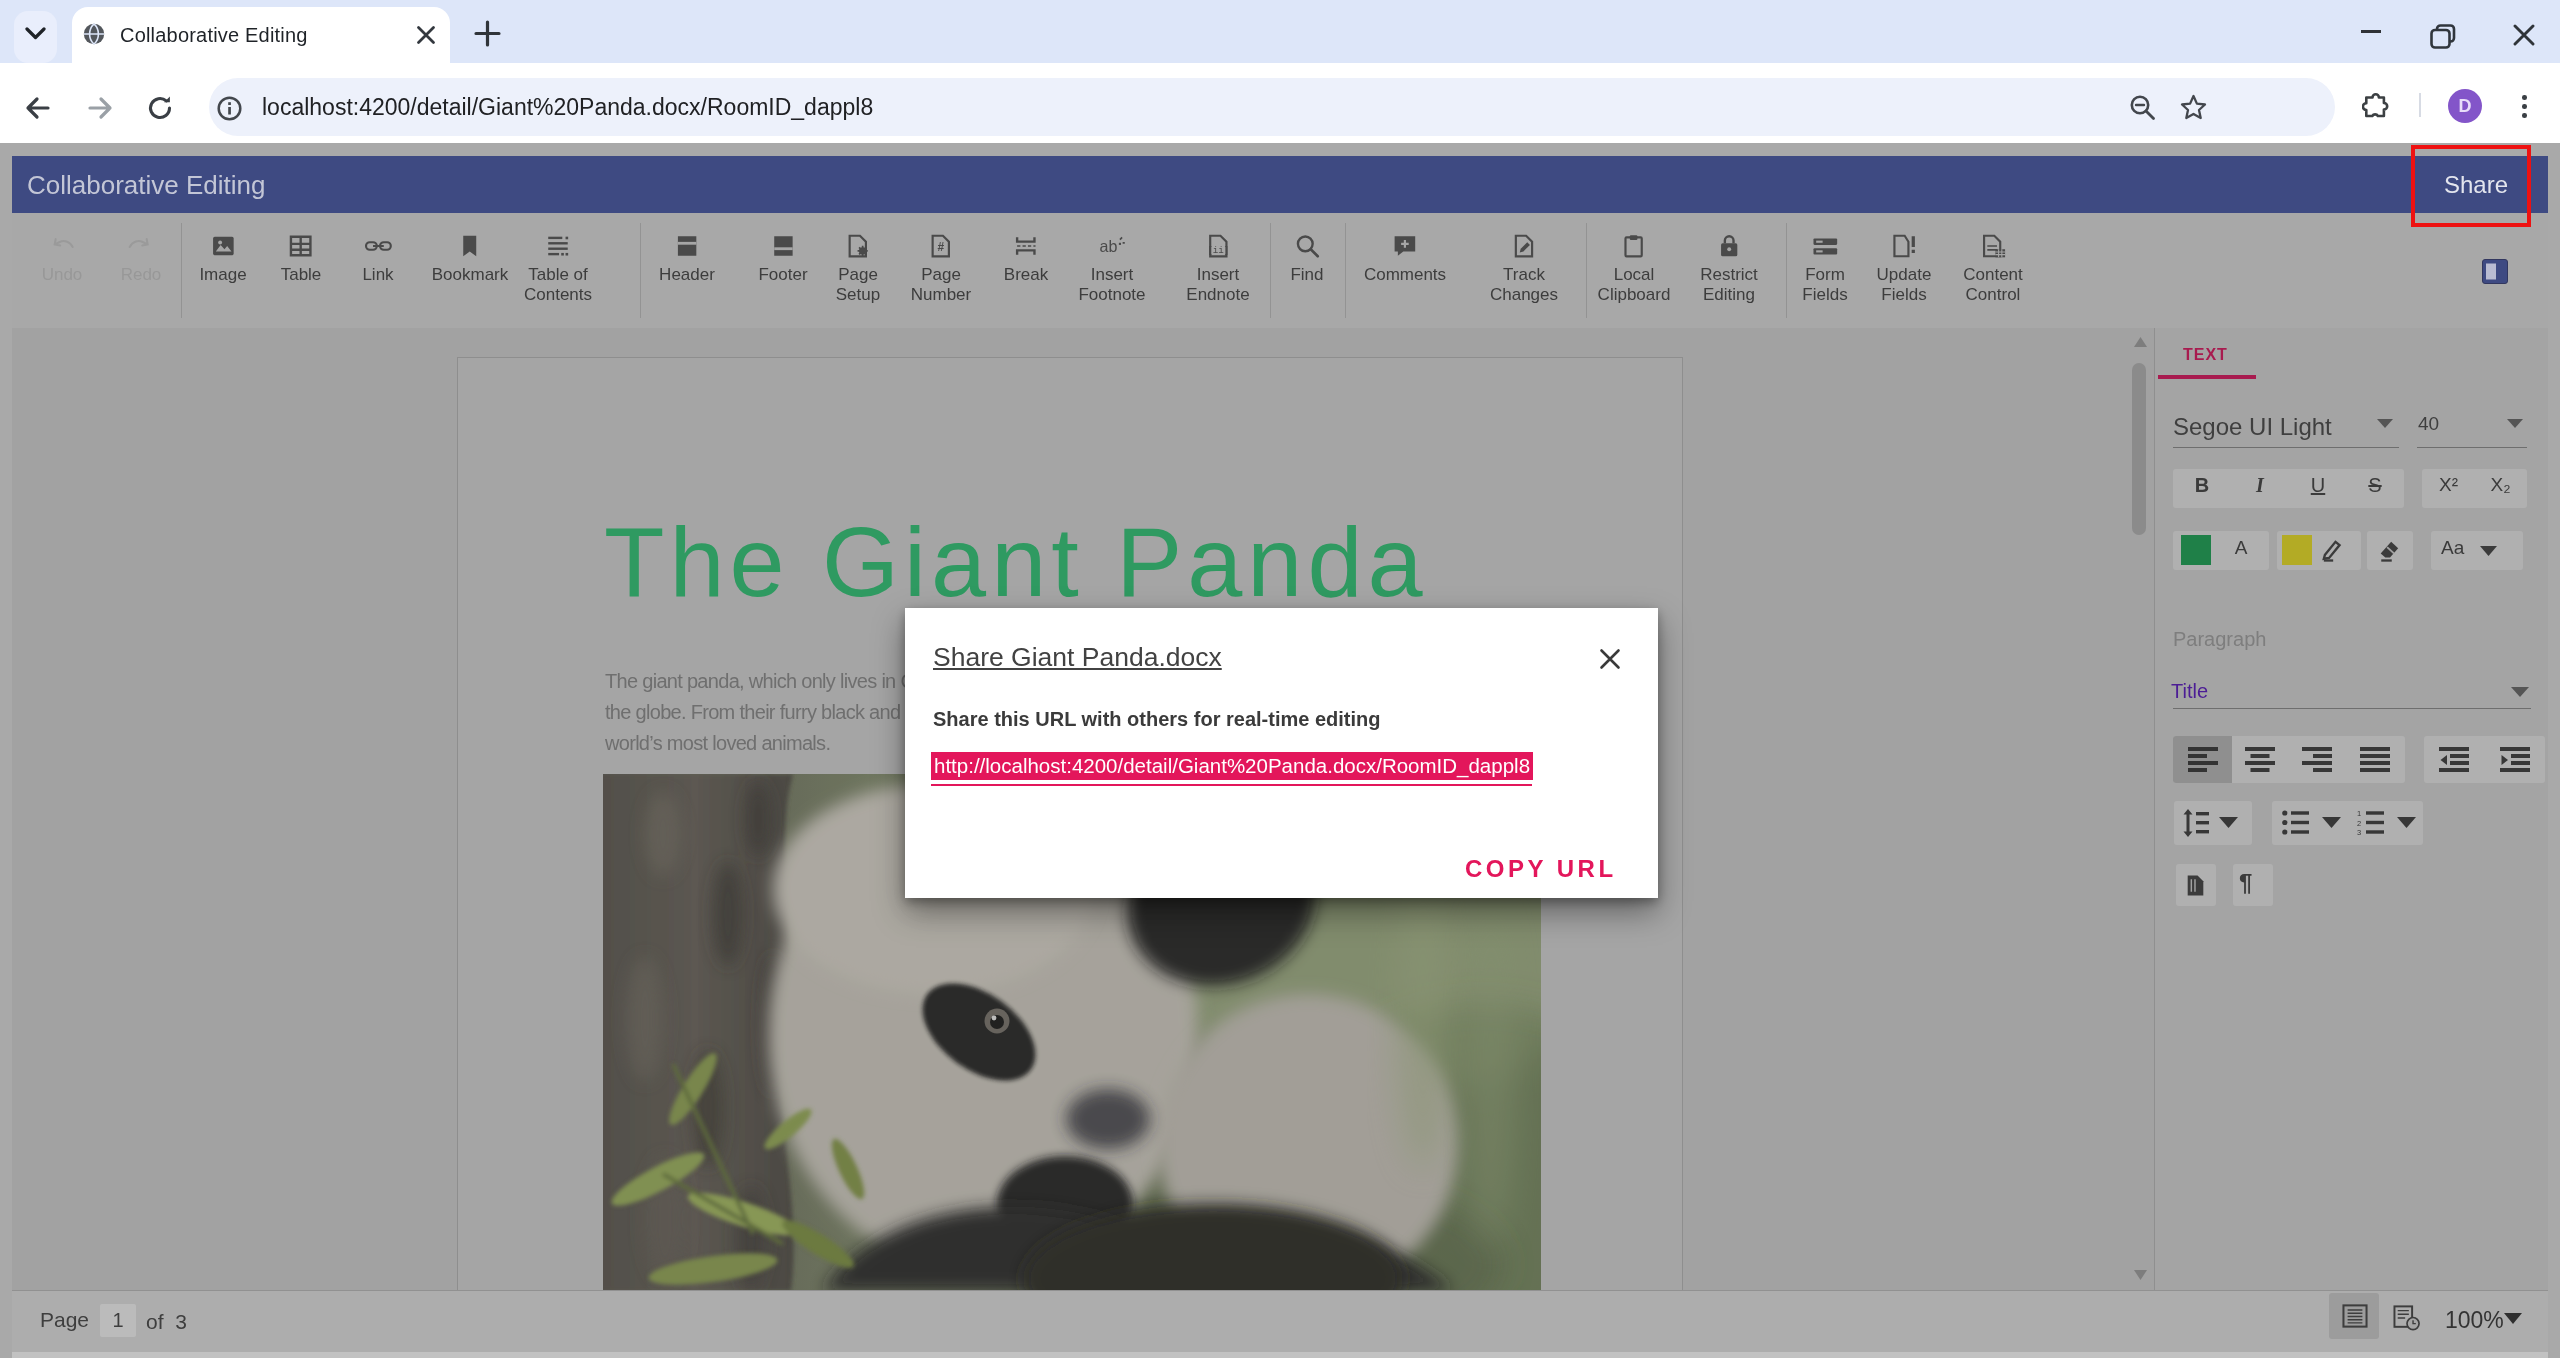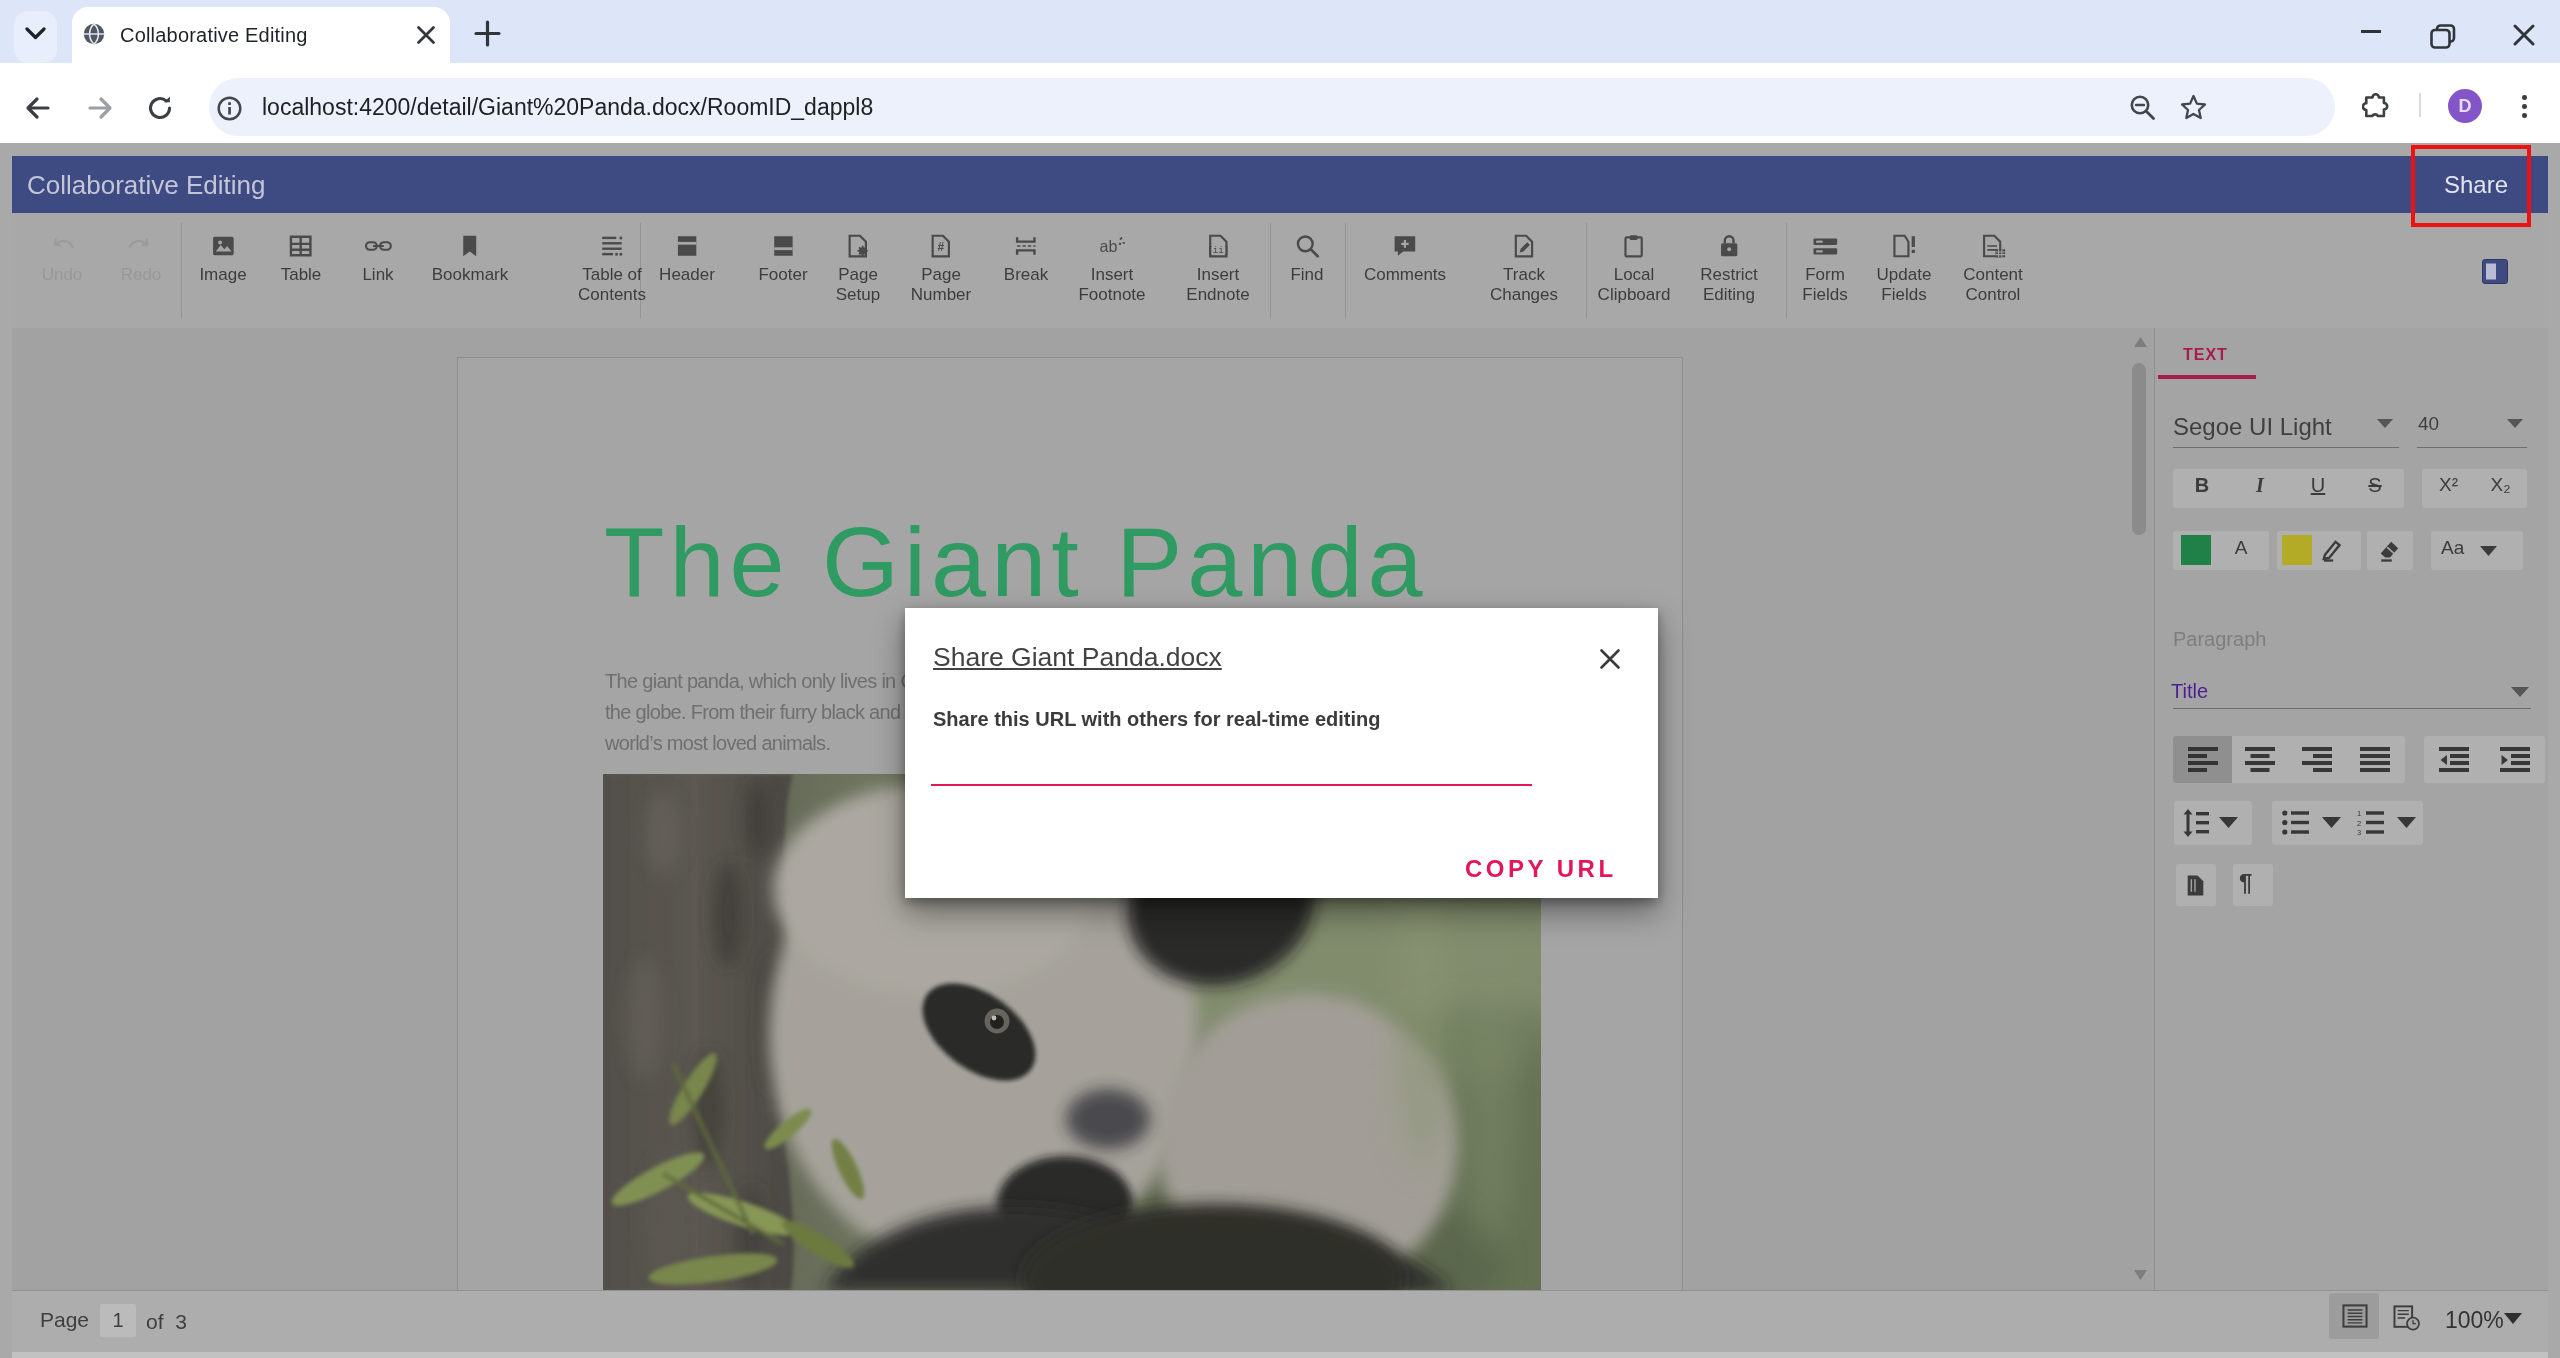--- a/index.html
+++ b/index.html
@@ -190,21 +190,21 @@
       <div class="tlabel">Link</div>
     </div>
     <div class="titem" style="left:458px">
       <div class="ticon">
         <svg width="26" height="26" viewBox="0 0 24 24">
           <path d="M6 2.5 h12 v19 l-6 -4.5 -6 4.5 Z" fill="#4a4a4a"></path>
         </svg>
       </div>
       <div class="tlabel">Bookmark</div>
     </div>
-    <div class="titem" style="left:600px">
+    <div class="titem" style="left:546px">
       <div class="ticon">
         <svg width="26" height="26" viewBox="0 0 24 24">
           <g stroke="#4a4a4a" stroke-width="2.2">
             <path d="M3 4.5 h13"></path>
             <path d="M3 9.5 h18"></path>
             <path d="M3 14.5 h18"></path>
             <path d="M3 19.5 h10"></path>
           </g>
           <g fill="#4a4a4a">
             <rect x="19" y="3.4" width="2.4" height="2.4"></rect>
@@ -651,19 +651,20 @@
     <div class="abs" style="left:2433px;top:16px;font-size:23px;color:#333">100%</div>
     <svg class="abs" style="left:2492px;top:22px" width="18" height="11" viewBox="0 0 18 11">
       <path d="M0 0 h18 L9 11 Z" fill="#2f2f2f"></path>
     </svg>
   </div>
   <div class="abs" id="botstrip"></div>
 
   <div class="abs" id="dialog">
     <div class="abs dlgtitle">Share Giant Panda.docx</div>
     <div class="abs dlgsub">Share this URL with others for real-time editing</div>
+    <div class="abs dlgurl">http://localhost:4200/detail/Giant%20Panda.docx/RoomID_dappl8</div>
     <div class="abs dlgline"></div>
     <div class="abs copyurl">COPY URL</div>
     <svg class="abs" style="left:694px;top:40px" width="22" height="22" viewBox="0 0 22 22">
       <path d="M2.5 2.5 L19.5 19.5 M19.5 2.5 L2.5 19.5" stroke="#3a3a3a" stroke-width="2.6" stroke-linecap="round"></path>
     </svg>
   </div>
   <div class="abs" id="redbox"></div>
 
 </body></html>

